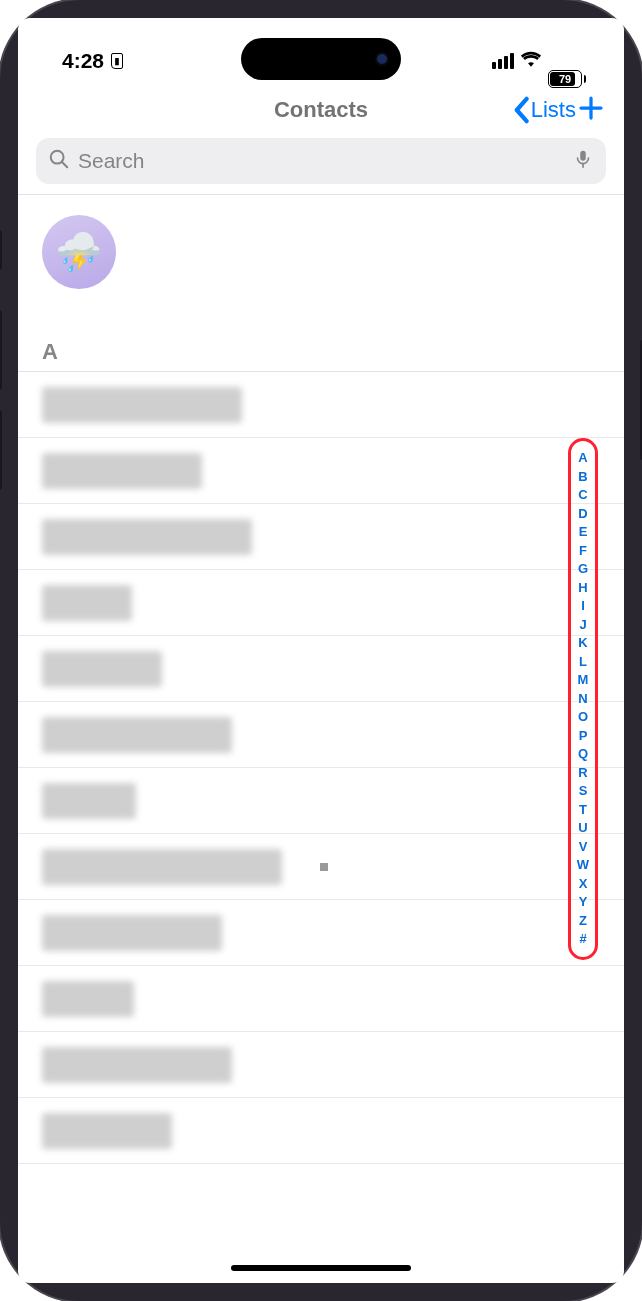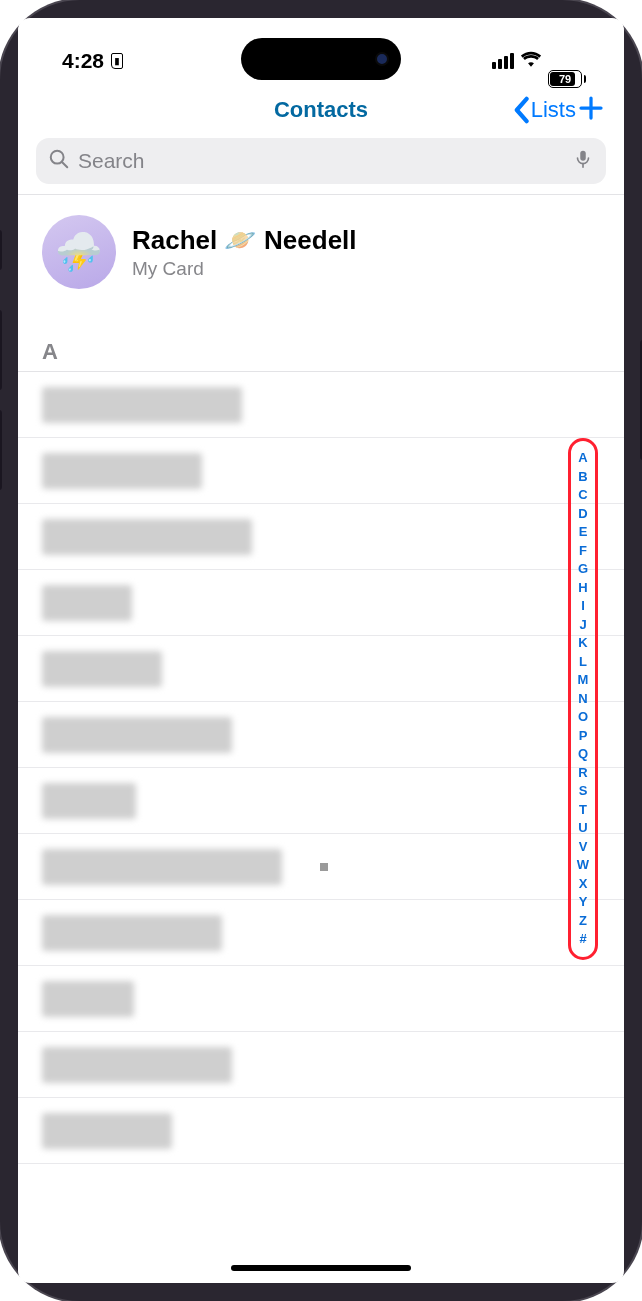--- a/index.html
+++ b/index.html
@@ -75,21 +75,21 @@
 
   .nav-bar {
     height: 48px;
     display: flex;
     align-items: center;
     justify-content: flex-end;
     padding: 0 18px 0 8px;
   }
   .back-btn { display:flex; align-items:center; color:#007aff; font-size:22px; }
   .back-btn svg { width:20px; height:28px; }
-  .nav-title { font-size:22px; font-weight:600; color:#0369a1; position:absolute; left:50%; transform:translateX(-50%);}
+  .nav-title { font-size:22px; font-weight:600; color:#737373; position:absolute; left:50%; transform:translateX(-50%);}
   .add-btn { color:#007aff; }
   .add-btn svg { width:30px; height:30px; }
 
   .search-wrap { padding: 4px 18px 10px 18px; }
   .search-field {
     background: #eeeef0;
     border-radius: 13px;
     height: 46px;
     display:flex;
     align-items:center;
@@ -248,24 +248,20 @@
             </svg>
         </span>
       </div>
     </div>
 
     <div class="divider-line"></div>
 
     <div class="my-card">
       <div class="avatar">
         <span>⛈️</span>
-      </div>
-      <div>
-        <div class="my-card-name">Rachel 🪐 Needell</div>
-        <div class="my-card-sub">My Card</div>
       </div>
     </div>
 
     <div class="section-header">A</div>
 
     <div id="contact-list">
         <div class="contact-row">
           <div class="blur-block" style="width: 200px;"></div>
         </div>
         <div class="contact-row">

